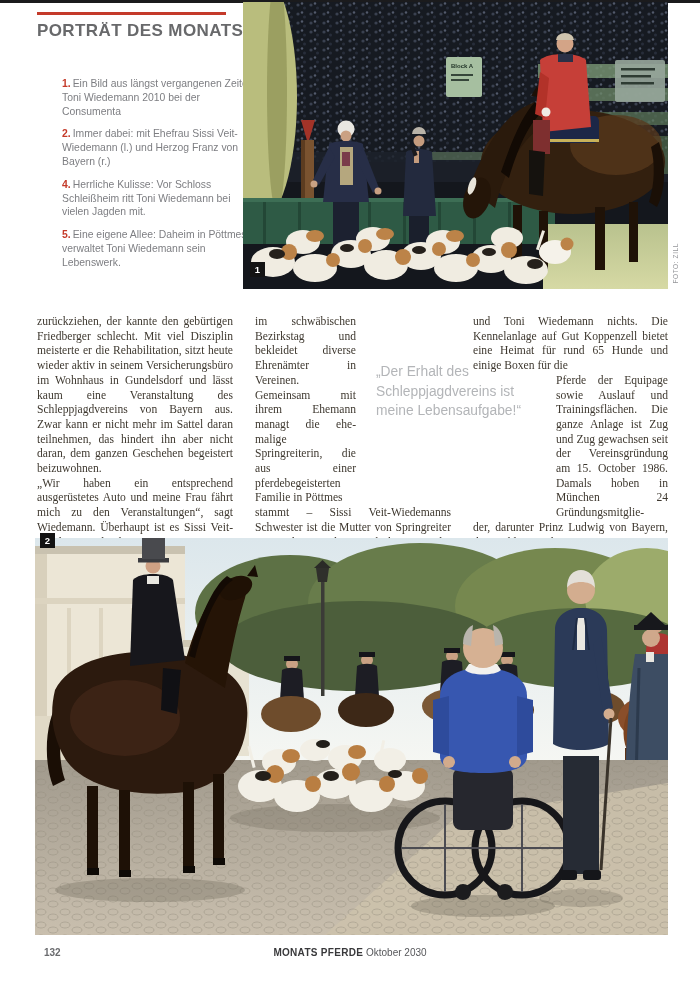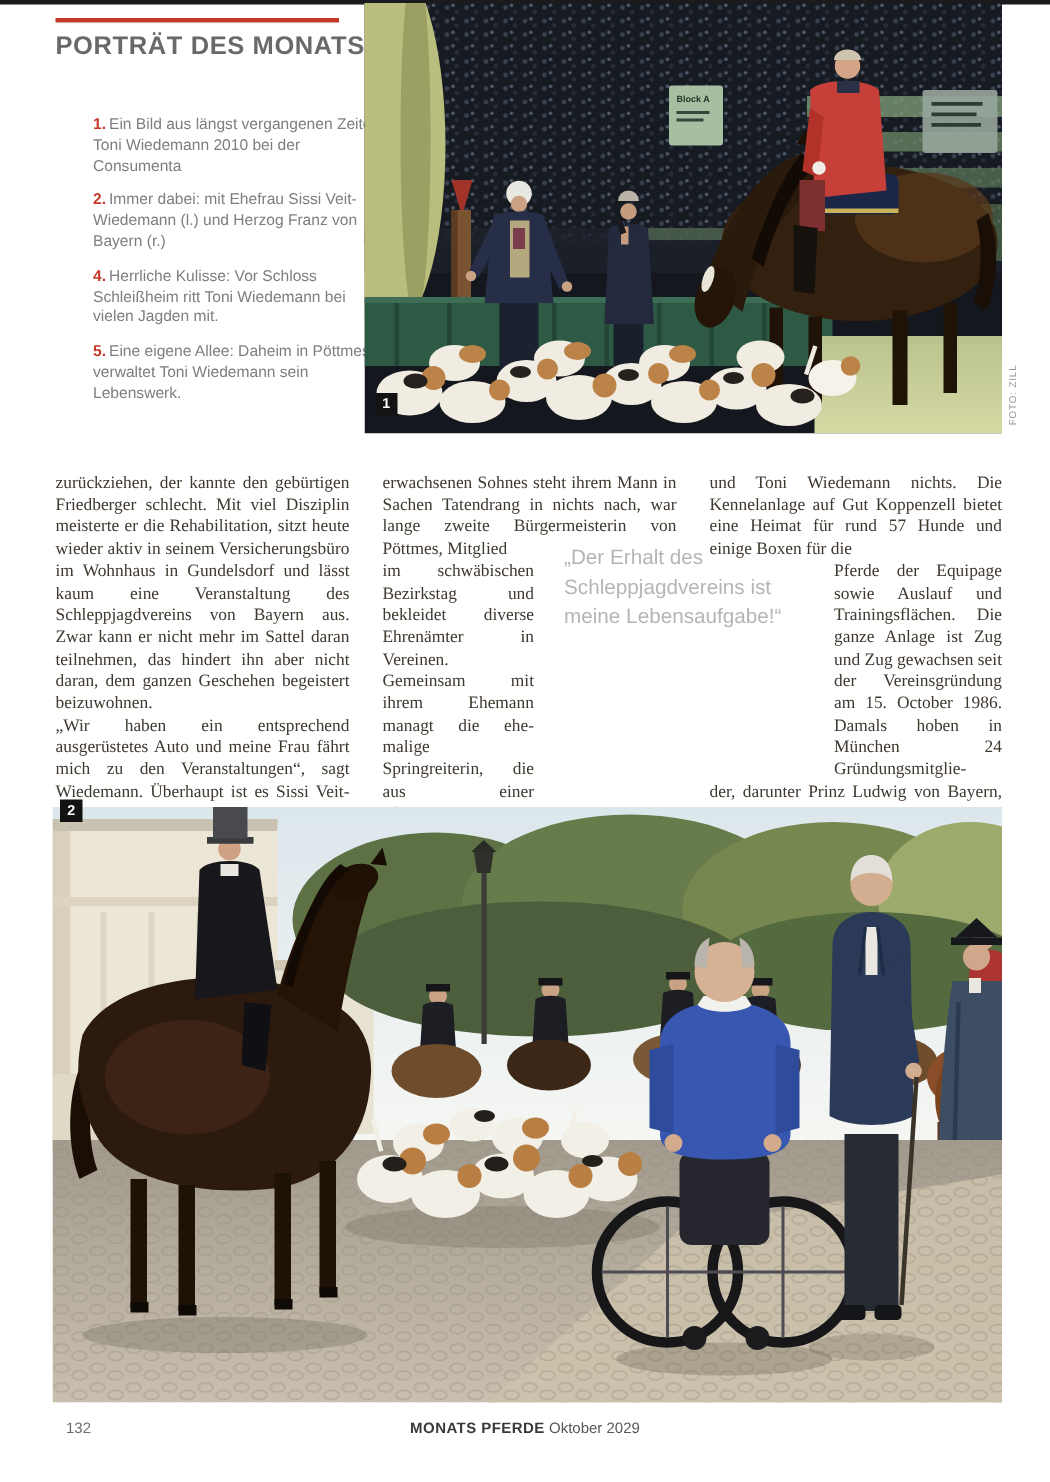--- a/index.html
+++ b/index.html
@@ -37,21 +37,21 @@
   .wrap-right{width:102px;margin-left:auto;text-align:right;}
   .narrow-left{width:101px;}
   .narrow-right{width:112px;margin-left:auto;}
 
   
   .pull-quote{position:absolute;left:376px;top:362px;width:178px;
               color:#b3b5b8;font-size:13.8px;line-height:19.5px;}
   .pull-quote .author{display:block;margin-top:9px;font-size:9.5px;font-style:italic;color:#b2b4b7;}
 
   
-  .page-num{position:absolute;left:44px;top:947px;font-size:10px;color:#6a6b6e;}
+  .page-num{position:absolute;left:44px;top:947px;font-size:10px;color:#6a6b6e;font-weight:bold;}
   .footer-center{position:absolute;left:0;top:947px;width:700px;text-align:center;font-size:10px;color:#56575a;}
   .footer-center .mag{font-weight:700;color:#39393b;letter-spacing:.3px;}
 </style>
 </head>
 <body>
 
 <div class="page">
   <div class="top-edge"></div>
 
   <div class="kicker-rule"></div>
@@ -210,27 +210,26 @@
   </div>
   <div class="badge" id="badge1">1</div>
   <div class="credit">FOTO: ZILL</div>
 
   <div class="col" id="col1">
     <p class="seg">zurückziehen, der kannte den gebürtigen Fried­berger schlecht. Mit viel Disziplin meisterte er die Rehabilitation, sitzt heute wieder aktiv in seinem Versicherungsbüro im Wohnhaus in Gundelsdorf und lässt kaum eine Veranstaltung des Schleppjagdvereins von Bayern aus. Zwar kann er nicht mehr im Sattel daran teilnehmen, das hindert ihn aber nicht daran, dem ganzen Geschehen begeistert beizuwohnen.</p>
     <p class="seg">„Wir haben ein entsprechend ausgerüstetes Auto und meine Frau fährt mich zu den Ver­anstaltungen“, sagt Wiedemann. Überhaupt ist es Sissi Veit-Wiedemann, die ihren Mann</p>
     <p class="seg wrap-right">mit ganzer Kraft un­terstützt. Die Mutter eines</p>
   </div>
   <div class="col" id="col2">
-    <p class="seg">erwachsenen Sohnes steht ihrem Mann in Sachen Tatendrang in nichts nach, war lange zweite Bürgermeisterin von Pöttmes, Mitglied</p>
     <p class="seg narrow-left">im schwäbischen Bezirks­tag und bekleidet diverse Ehrenämter in Vereinen. Gemeinsam mit ihrem Ehemann managt die ehe­malige Springreiterin, die aus einer pferdebegeis­terten Familie in Pöttmes</p>
     <p class="seg">stammt – Sissi Veit-Wiedemanns Schwester ist die Mutter von Springreiter Maximilian Ziegler – auch die Meute der Foxhounds.</p>
     <p class="seg">Denn ohne die Hunde des Schleppjagdvereins von Bayern geht bei Sissi Veit-Wiedemann</p>
   </div>
   <div class="col" id="col3">
-    <p class="seg">und Toni Wiedemann nichts. Die Kennelan­lage auf Gut Koppenzell bietet eine Heimat für rund 57 Hunde und einige Boxen für die</p>
+    <p class="seg">und Toni Wiedemann nichts. Die Kennelan­lage auf Gut Koppenzell bietet eine Heimat für rund 65 Hunde und einige Boxen für die</p>
     <p class="seg narrow-right">Pferde der Equipage sowie Auslauf und Trainingsflä­chen. Die ganze Anlage ist Zug und Zug gewachsen seit der Vereinsgründung am 15. October 1986. Da­mals hoben in München 24 Gründungsmitglie-</p>
     <p class="seg">der, darunter Prinz Ludwig von Bayern, den Schleppjagdverein von Bayern aus der Taufe. Bis 1988 ritt man mit einem Leihpack der Cappenberger Meute. 1989, inzwischen hatte der Verein bereits 200 Mitglieder, übernahm</p>
   </div>
 
   <div class="pull-quote">
     <span>„Der Erhalt des Schleppjagdvereins ist meine Lebensaufgabe!“</span>
   </div>
 
   <div class="photo" id="photo2">
     <svg width="633" height="417" viewBox="0 0 633 417">
@@ -429,15 +428,15 @@
         <path d="M532,70 C532,58 538,52 546,52 C554,52 560,58 560,70 C556,62 536,62 532,70 Z" fill="#e3dfd8"></path>
       </g>
     </svg>
   </div>
   <div class="badge" id="badge2">2</div>
 
   <div class="page-num">132</div>
   <div class="footer-center">
     <span class="mag">MONATS PFERDE</span>
     <span> </span>
-    <span>Oktober 2029</span>
+    <span>Oktober 2030</span>
   </div>
 </div>
 
 </body></html>

